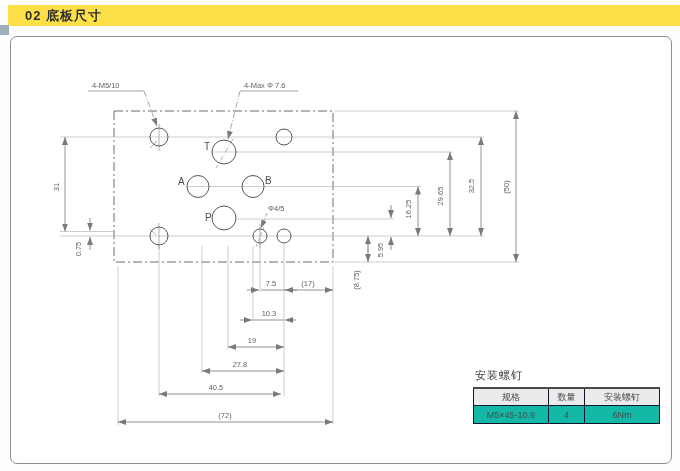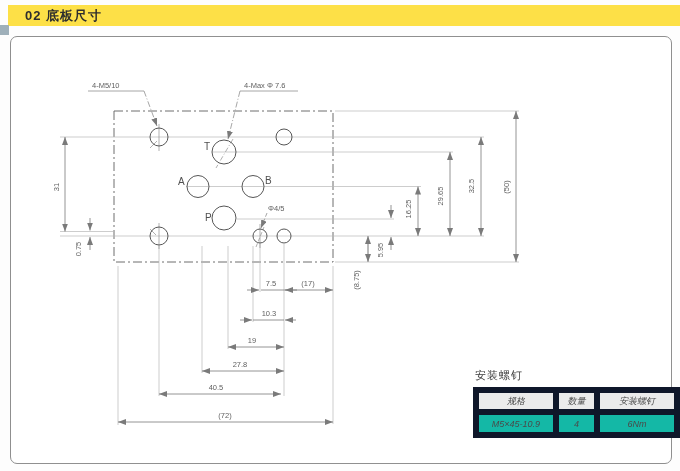--- a/index.html
+++ b/index.html
@@ -7,21 +7,21 @@
   .header-bar{position:absolute;left:8px;top:5px;width:672px;height:21px;background:#fde047;}
   .header-title{position:absolute;left:17px;top:2px;font-size:13px;font-weight:bold;color:#2e2e2e;letter-spacing:1px;}
   .edge-notch{position:absolute;left:0;top:25px;width:9px;height:10px;background:#9fb0ba;}
   .panel{position:absolute;left:10px;top:36px;width:660px;height:426px;background:#ffffff;border:1px solid #8f8f8f;border-radius:7px;}
   svg{position:absolute;left:0;top:0;}
   svg text{font-family:"Liberation Sans",sans-serif;fill:#5f5f5f;font-size:7.5px;}
   svg text.port{font-size:10px;fill:#4f4f4f;}
   .mount{position:absolute;left:473px;top:340px;margin-top:28px;}
   .mount-title{font-size:11px;color:#3a3a3a;margin:0 0 4px 2px;letter-spacing:1px;}
   table.mt{border-collapse:collapse;font-size:9px;color:#4a4a4a;}
-  table.mt th,table.mt td{border:6px solid #0f172a;text-align:center;font-weight:normal;padding:0;font-style:italic;}
+  table.mt th,table.mt td{border:1px solid #0f172a;text-align:center;font-weight:normal;padding:0;}
   table.mt th{background:#ebebeb;height:16px;}
   table.mt td{height:17px;background:#14b8a6;}
   table.mt{border-top:2px solid #4a4a4a;}
   .c-spec{width:74px;}.c-qty{width:35px;}.c-trq{width:74px;}
 </style>
 </head>
 <body>
 
 <div class="header-bar">
   <div class="header-title">02 底板尺寸</div>

